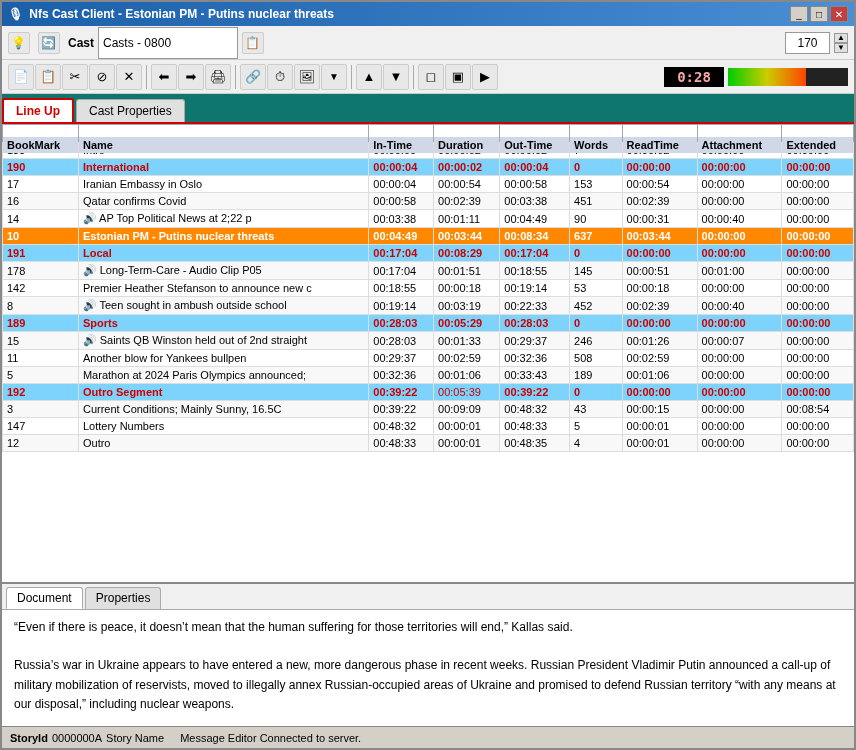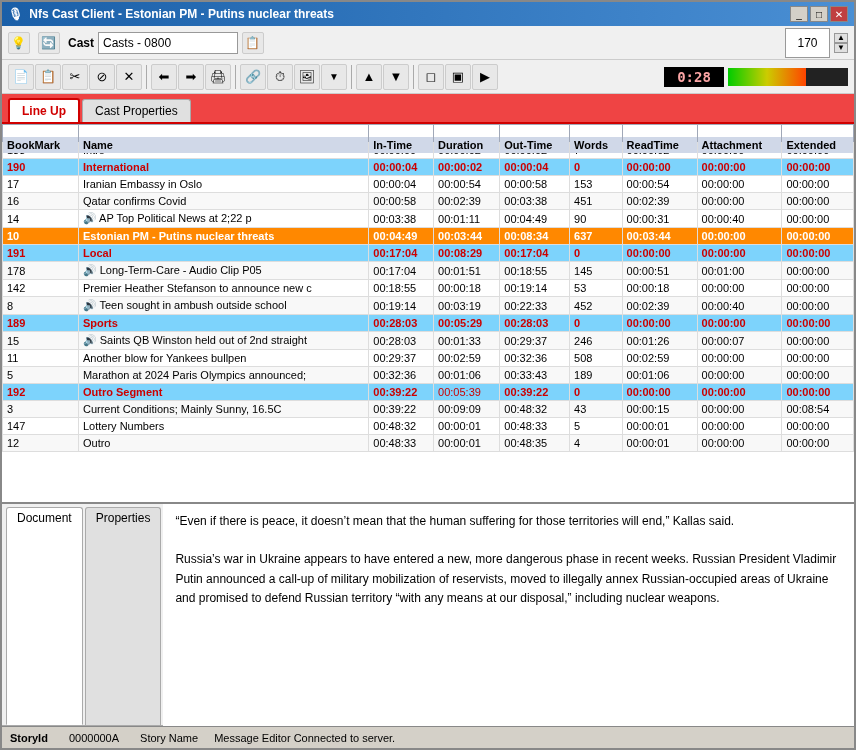--- a/index.html
+++ b/index.html
@@ -81,35 +81,35 @@
     .cast-label {
       font-size: 12px;
       font-weight: bold;
     }
     .cast-input {
       border: 1px solid #999;
       padding: 2px 4px;
       background: white;
       font-size: 12px;
       width: 140px;
-      height: 22px;
+      height: 32px;
     }
     .read-speed-section {
       display: flex;
       align-items: center;
       gap: 4px;
       margin-left: auto;
     }
     .read-speed-label { font-size: 12px; font-weight: bold; margin-top: 44px; }
     .speed-input {
       border: 1px solid #999;
       padding: 2px 4px;
       background: white;
       width: 45px;
-      height: 30px;
+      height: 22px;
       font-size: 12px;
       text-align: center;
     }
     .speed-spinner {
       display: flex;
       flex-direction: column;
     }
     .spin-btn {
       width: 14px;
       height: 10px;
@@ -166,26 +166,25 @@
       background: #222;
       position: relative;
       overflow: hidden;
     }
     .meter-bar {
       height: 100%;
       background: linear-gradient(to right, #00cc00, #cccc00, #ff4400);
       width: 65%;
     }
     .tabs-bar {
-      background: #ef4444;
+      background: #0f766e;
       border-bottom: 2px solid #d00000;
       display: flex;
       align-items: flex-end;
       padding-top: 4px;
-      padding-left: 6px;
       text-align: right;
     }
     .tab {
       padding: 4px 12px;
       border: 1px solid #aaa;
       border-bottom: none;
       background: #e0e0e0;
       cursor: pointer;
       font-size: 12px;
       margin-right: 2px;
@@ -231,24 +230,24 @@
       padding: 2px 4px;
       white-space: nowrap;
       overflow: hidden;
     }
     tr.row-normal { background: white; }
     tr.row-highlight-yellow td { background: #7dd3fc; color: #cc0000; font-weight: bold; }
     tr.row-highlight-orange td { background: #ff8800; color: white; font-weight: bold; }
     tr.row-normal td { color: #000; }
     tr.row-alt { background: #f8f8f8; }
     .bottom-panel {
-      height: 224px;
+      height: 144px;
       border-top: 2px solid #888;
       display: flex;
-      flex-direction: row;
+      flex-direction: column;
     }
     .bottom-tabs {
       background: #f0f0f0;
       display: flex;
       border-bottom: 1px solid #aaa;
       padding-top: 3px;
       padding-left: 4px;
     }
     .bottom-tab {
       padding: 3px 10px;
@@ -277,21 +276,21 @@
       border-top: 1px solid #888;
       padding: 2px 8px;
       display: flex;
       gap: 16px;
       font-size: 11px;
       height: 22px;
       align-items: center;
     }
     .status-item {
       display: flex;
-      gap: 21px;
+      gap: 4px;
     }
     .status-label { font-weight: bold; }
     .tb2-group {
       display: flex;
       align-items: center;
       gap: 1px;
     }
   </style>
 </head>
 <body>

